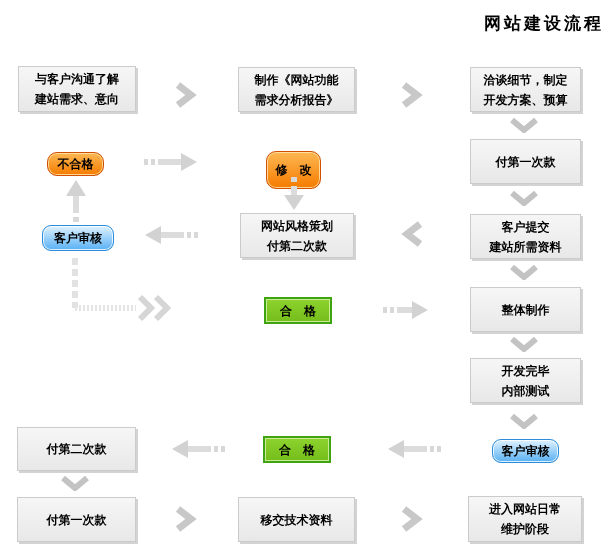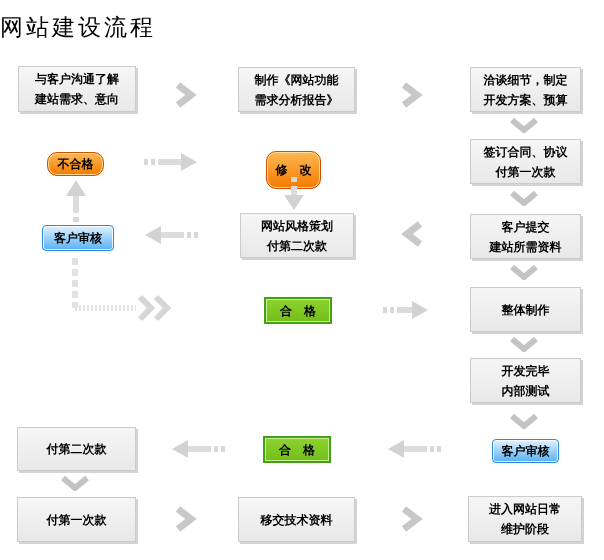--- a/index.html
+++ b/index.html
@@ -1,29 +1,29 @@
 <!DOCTYPE html>
 <html><head>
 <meta charset="utf-8">
 <style>
   html,body{margin:0;padding:0;background:#fff;}
   .stage{position:relative;width:604px;height:560px;background:#fff;overflow:hidden;
          font-family:"DejaVu Sans","Liberation Sans",sans-serif;}
-  .title{position:absolute;left:0;top:12px;width:100%;text-align:left;
-         font-size:23px;font-weight:normal;color:#000;letter-spacing:3px;}
+  .title{position:absolute;left:0;top:12px;width:100%;text-align:right;
+         font-size:17px;font-weight:bold;color:#000;letter-spacing:3px;}
   .box{position:absolute;box-sizing:border-box;display:flex;flex-direction:column;
        align-items:center;justify-content:center;font-size:12px;font-weight:bold;
        color:#000;text-align:center;}
   .box .ln{line-height:20px;white-space:nowrap;}
   .gray{background:linear-gradient(180deg,#f6f6f6,#e8e8e8);border:1px solid #cbcbcb;
         box-shadow:2px 2px 0 rgba(140,140,140,.38);}
   .orange{background:linear-gradient(180deg,#fdb853,#f57b00);border:1px solid #d24e00;
           border-radius:10px;box-shadow:inset 0 0 0 1px rgba(255,230,170,.85);}
   .blue{background:linear-gradient(180deg,#dff2ff,#58b0f4);border:1px solid #2a8cdb;
-        border-radius:4px;box-shadow:inset 0 0 0 1px rgba(255,255,255,.8);}
+        border-radius:9px;box-shadow:inset 0 0 0 1px rgba(255,255,255,.8);}
   .green{background:linear-gradient(180deg,#8ed32e,#74bd1b);border:2px solid #3fa312;
          box-shadow:inset 0 0 0 1px #c9ec96;}
   .arrow{position:absolute;line-height:0;}
 </style>
 </head>
 <body>
 
 <div class="stage">
 
   <div class="title">网站建设流程</div>
@@ -51,21 +51,20 @@
         <polyline points="6,3 19,13 6,23" fill="none" stroke="#c8c8c8" stroke-width="7"></polyline>
       </svg>
   </div>
 
   <div class="arrow" style="left:509px;top:117px">
     <svg width="30" height="16">
         <polyline points="3,3 15,13 27,3" fill="none" stroke="#c3c3c3" stroke-width="6"></polyline>
       </svg>
   </div>
   <div class="box gray" style="left:470px;top:139px;width:111px;height:45px">
-    <span class="ln">签订合同、协议</span>
     <span class="ln">付第一次款</span>
   </div>
   <div class="arrow" style="left:509px;top:190px">
     <svg width="30" height="16">
         <polyline points="3,3 15,13 27,3" fill="none" stroke="#c3c3c3" stroke-width="6"></polyline>
       </svg>
   </div>
   <div class="box gray" style="left:470px;top:214px;width:111px;height:45px">
     <span class="ln">客户提交</span>
     <span class="ln">建站所需资料</span>

